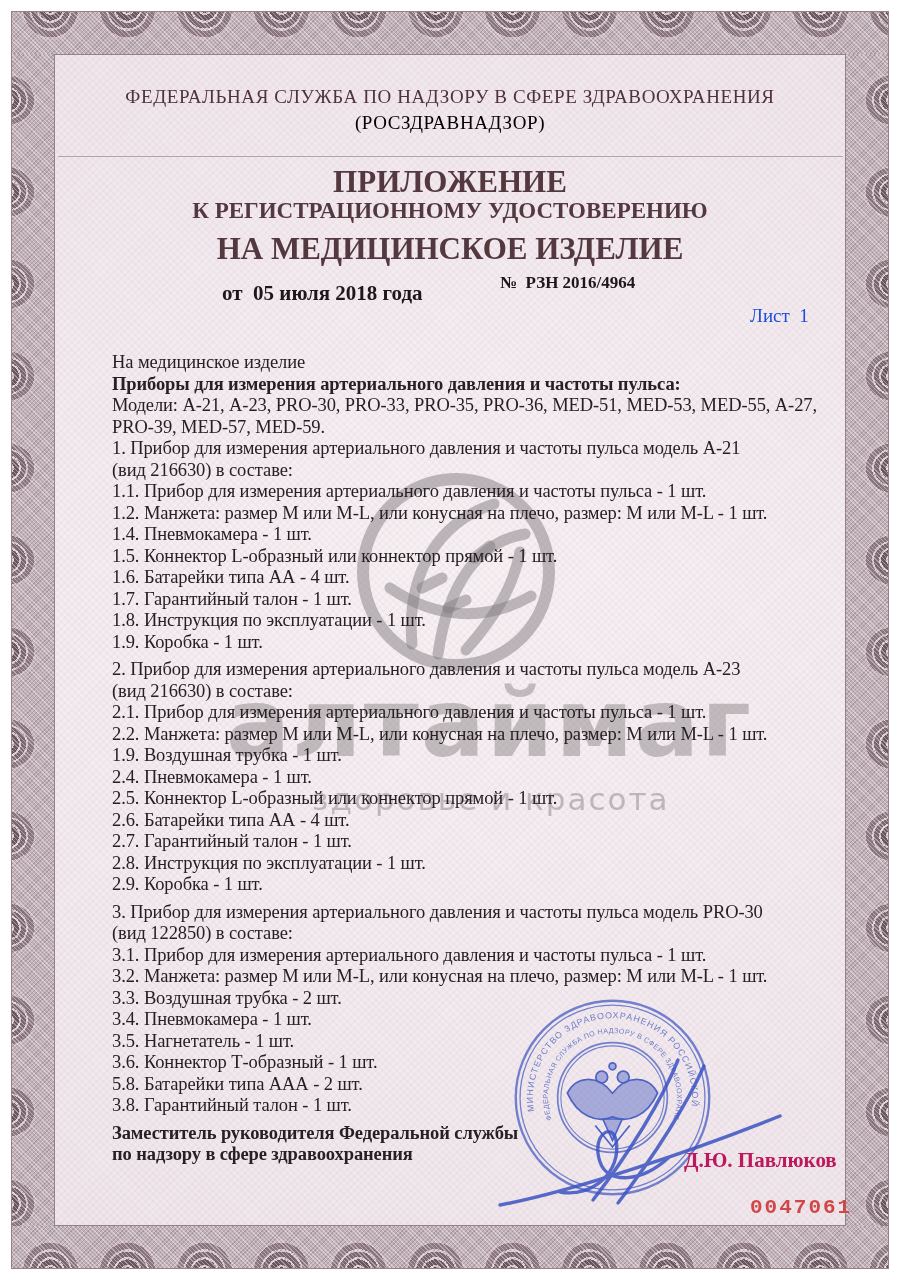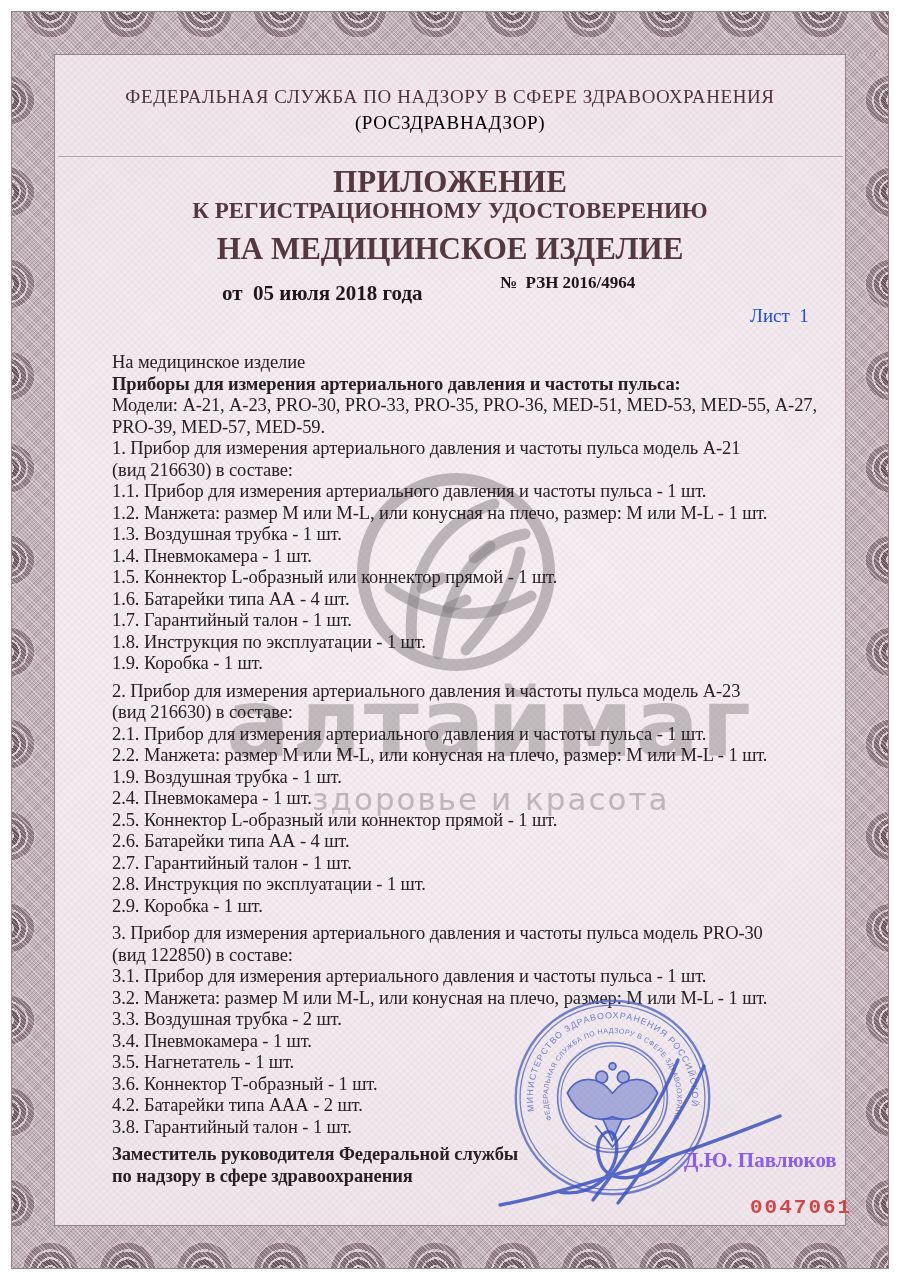--- a/index.html
+++ b/index.html
@@ -55,21 +55,21 @@
   .date{left:222px;top:281px;font-size:21px;font-weight:bold;color:#1c1719;z-index:2;}
   .regnum{left:500px;top:273px;font-size:17px;font-weight:bold;color:#1c1719;z-index:2;}
   .sheet{left:750px;top:305px;font-size:19px;font-weight:normal;color:#1d4ed8;z-index:2;}
 
   .body{position:absolute;left:112px;top:352px;width:740px;z-index:2;
         font-size:18.5px;color:#262023;letter-spacing:-0.1px;}
   .bl{height:21.5px;line-height:21.5px;white-space:nowrap;}
   .bl.b{font-weight:bold;}
   .bl.s{margin-top:6px;}
 
-  .signer{left:684px;top:1148px;font-size:21px;font-weight:bold;color:#8b5cf6;z-index:5;}
+  .signer{left:684px;top:1148px;font-size:21px;font-weight:bold;color:#be185d;z-index:5;}
   .serial{left:750px;top:1196px;font-family:"Liberation Mono",monospace;font-size:21px;
           font-weight:bold;letter-spacing:2px;color:#cf4747;z-index:5;}
 
   
   .wm-logo{position:absolute;left:350px;top:466px;width:212px;height:212px;z-index:1;}
   .wm-brand{position:absolute;left:226px;top:676px;font-family:"DejaVu Sans",sans-serif;
             font-weight:bold;font-size:95px;line-height:1;letter-spacing:2px;
             color:rgba(122,116,120,.42);z-index:1;white-space:pre;}
   .wm-tag{position:absolute;left:312px;top:781px;font-family:"DejaVu Sans",sans-serif;
           font-size:31px;letter-spacing:2px;color:rgba(140,134,138,.52);z-index:1;white-space:pre;}
@@ -127,21 +127,20 @@
 
   <div class="body">
       <div class="bl">На медицинское изделие</div>
       <div class="bl b">Приборы для измерения артериального давления и частоты пульса:</div>
       <div class="bl">Модели: А-21, А-23, PRO-30, PRO-33, PRO-35, PRO-36, MED-51, MED-53, MED-55, А-27,</div>
       <div class="bl">PRO-39, MED-57, MED-59.</div>
       <div class="bl">1. Прибор для измерения артериального давления и частоты пульса модель А-21</div>
       <div class="bl">(вид 216630) в составе:</div>
       <div class="bl">1.1. Прибор для измерения артериального давления и частоты пульса - 1 шт.</div>
       <div class="bl">1.2. Манжета: размер М или M-L, или конусная на плечо, размер: М или M-L - 1 шт.</div>
-      <div class="bl">1.3. Воздушная трубка - 1 шт.</div>
       <div class="bl">1.4. Пневмокамера - 1 шт.</div>
       <div class="bl">1.5. Коннектор L-образный или коннектор прямой - 1 шт.</div>
       <div class="bl">1.6. Батарейки типа АА - 4 шт.</div>
       <div class="bl">1.7. Гарантийный талон - 1 шт.</div>
       <div class="bl">1.8. Инструкция по эксплуатации - 1 шт.</div>
       <div class="bl">1.9. Коробка - 1 шт.</div>
       <div class="bl s">2. Прибор для измерения артериального давления и частоты пульса модель А-23</div>
       <div class="bl">(вид 216630) в составе:</div>
       <div class="bl">2.1. Прибор для измерения артериального давления и частоты пульса - 1 шт.</div>
       <div class="bl">2.2. Манжета: размер М или M-L, или конусная на плечо, размер: М или M-L - 1 шт.</div>
@@ -153,21 +152,21 @@
       <div class="bl">2.8. Инструкция по эксплуатации - 1 шт.</div>
       <div class="bl">2.9. Коробка - 1 шт.</div>
       <div class="bl s">3. Прибор для измерения артериального давления и частоты пульса модель PRO-30</div>
       <div class="bl">(вид 122850) в составе:</div>
       <div class="bl">3.1. Прибор для измерения артериального давления и частоты пульса - 1 шт.</div>
       <div class="bl">3.2. Манжета: размер М или M-L, или конусная на плечо, размер: М или M-L - 1 шт.</div>
       <div class="bl">3.3. Воздушная трубка - 2 шт.</div>
       <div class="bl">3.4. Пневмокамера - 1 шт.</div>
       <div class="bl">3.5. Нагнетатель - 1 шт.</div>
       <div class="bl">3.6. Коннектор Т-образный - 1 шт.</div>
-      <div class="bl">4.2. Батарейки типа ААА - 2 шт.</div>
+      <div class="bl">5.8. Батарейки типа ААА - 2 шт.</div>
       <div class="bl">3.8. Гарантийный талон - 1 шт.</div>
       <div class="bl b s">Заместитель руководителя Федеральной службы</div>
       <div class="bl b">по надзору в сфере здравоохранения</div>
     </div>
 
   <svg class="stamp" viewBox="0 0 200 200">
     <defs>
       <path id="ringOuter" d="M27.1,112.9 A74,74 0 1 1 172.9,112.9"></path>
       <path id="ringInner" d="M43.6,120.5 A60,60 0 1 1 156.4,120.5"></path>
     </defs>

